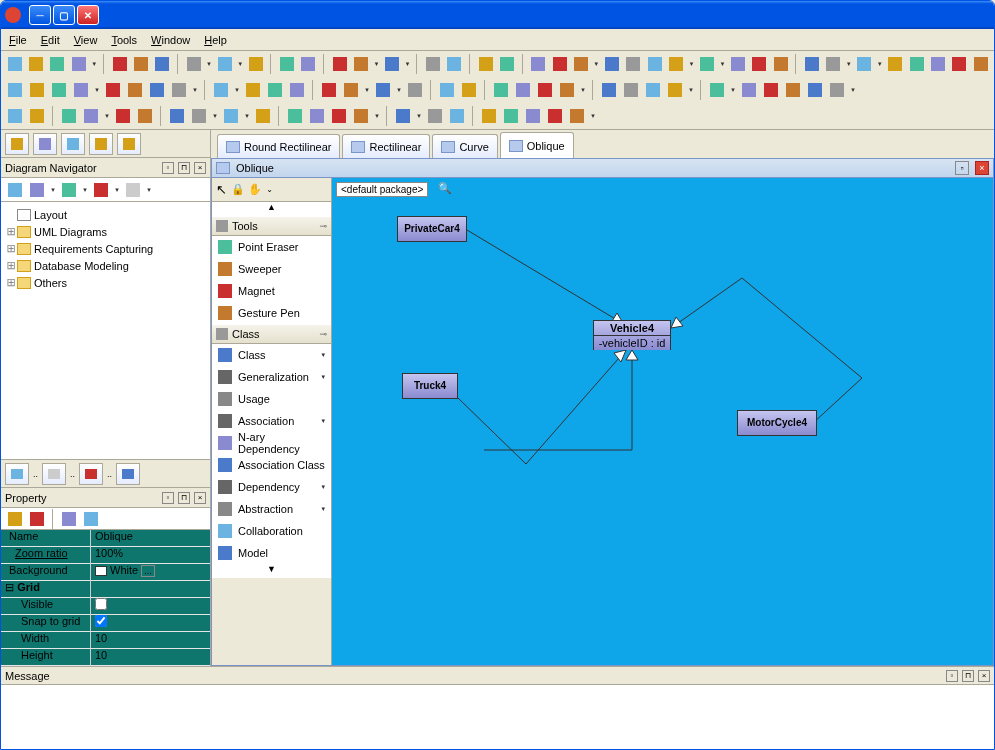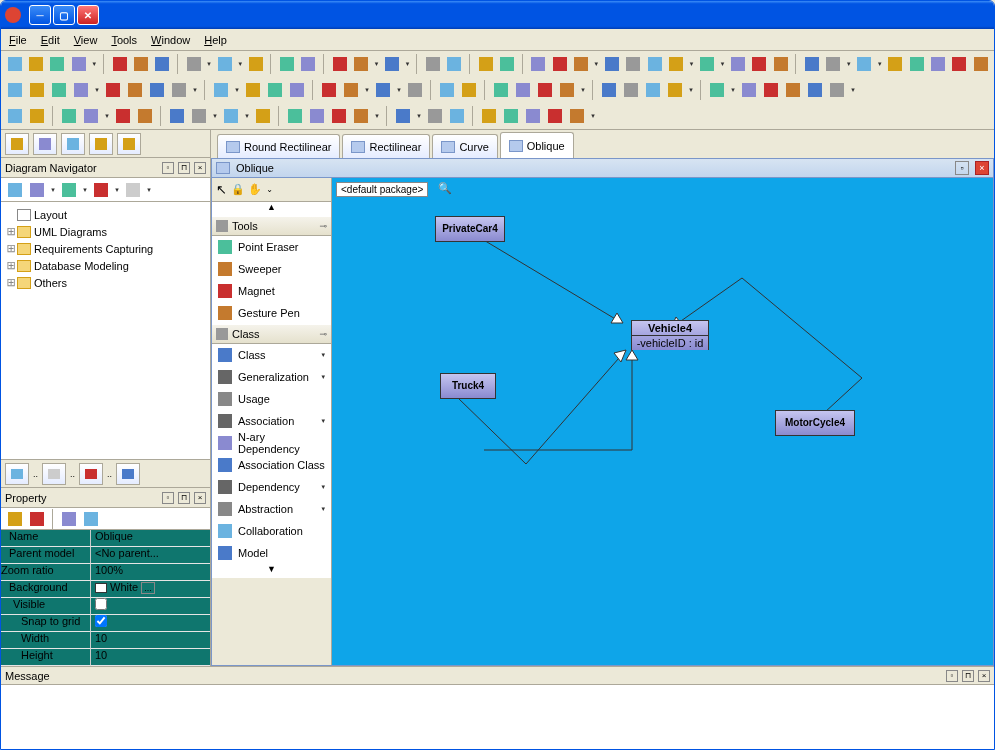--- a/index.html
+++ b/index.html
@@ -54,21 +54,21 @@
 .pal-section { height: 20px; background: linear-gradient(#f5f3eb,#e5e1cd); border-top: 1px solid #fff; border-bottom: 1px solid #aca899; display: flex; align-items: center; padding: 0 4px; gap: 4px; }
 .pal-section .sicon { width: 12px; height: 12px; }
 .pal-section .pin { margin-left: auto; font-size: 9px; color: #666; }
 .pal-item { height: 22px; display: flex; align-items: center; padding: 0 6px; gap: 6px; background: #fff; cursor: pointer; }
 .pal-item .picon { width: 14px; height: 14px; flex-shrink: 0; }
 .pal-item .dd { margin-left: auto; font-size: 7px; color: #333; }
 .pal-arrow { text-align: center; background: #fff; height: 14px; font-size: 9px; }
 .diagram { flex: 1; position: relative; background: #0ea5e9; overflow: hidden; }
 .pkg-label { position: absolute; top: 4px; left: 4px; border: 1px solid #888; padding: 1px 4px; background: #fff; font-size: 10px; }
 .mag { position: absolute; top: 4px; left: 106px; width: 12px; height: 12px; }
-.uml-class { position: absolute; border: 1px solid #333; background: linear-gradient(#c5c5f0,#8a8ad0); text-align: center; font-weight: bold; font-size: 10px; margin-left: 38px; }
+.uml-class { position: absolute; border: 1px solid #333; background: linear-gradient(#c5c5f0,#8a8ad0); text-align: center; font-weight: bold; font-size: 10px; }
 .uml-class.two { display: flex; flex-direction: column; }
 .uml-class .cname { background: linear-gradient(#c5c5f0,#a5a5e0); border-bottom: 1px solid #333; padding: 1px; }
 .uml-class .cattr { background: linear-gradient(#a5a5e0,#8a8ad0); padding: 1px; font-weight: normal; }
 svg.connectors { position: absolute; top: 0; left: 0; width: 100%; height: 100%; pointer-events: none; }
 .msgpanel { height: 110px; border-top: 1px solid #aca899; background: #fff; display: flex; flex-direction: column; }
 .msg-hdr { height: 18px; background: #ece9d8; border-bottom: 1px solid #aca899; display: flex; align-items: center; justify-content: space-between; padding: 0 4px; }
 input[type=checkbox]{ width:12px; height:12px; }
 </style>
 </head>
 <body>
@@ -536,33 +536,33 @@
         <div class="tbbtn">
             <span class="ico" style="background:#6bb3e0"></span>
           </div>
       </div>
       <div class="prop-grid" id="prop-grid">
           <div class="prop-row">
             <div class="pname" style="padding-left: 8px;">Name</div>
             <div class="pval">Oblique</div>
           </div>
           <div class="prop-row">
-            <div class="pname" style="padding-left: 8px;">Parent model</div>
-            <div class="pval">&lt;No parent...</div>
-          </div>
-          <div class="prop-row">
-            <div class="pname" style="padding-left: 0;">Zoom ratio</div>
+            <div class="pname" style="padding-left: 14px; text-decoration: underline;">Zoom ratio</div>
             <div class="pval">100%</div>
           </div>
           <div class="prop-row">
             <div class="pname" style="padding-left: 8px;">Background</div>
             <div class="pval"><span style="display:inline-block;width:12px;height:10px;border:1px solid #333;background:#fff;vertical-align:middle"></span> White <span style="border:1px solid #888;padding:0 2px;font-size:9px">...</span></div>
           </div>
           <div class="prop-row">
-            <div class="pname" style="padding-left: 12px;">Visible</div>
+            <div class="pname" style="padding-left: 4px;">⊟ <b>Grid</b></div>
+            <div class="pval"></div>
+          </div>
+          <div class="prop-row">
+            <div class="pname" style="padding-left: 20px;">Visible</div>
             <div class="pval"><input type="checkbox" style=""></div>
           </div>
           <div class="prop-row">
             <div class="pname" style="padding-left: 20px;">Snap to grid</div>
             <div class="pval"><input type="checkbox" checked="" style=""></div>
           </div>
           <div class="prop-row">
             <div class="pname" style="padding-left: 20px;">Width</div>
             <div class="pval">10</div>
           </div>

